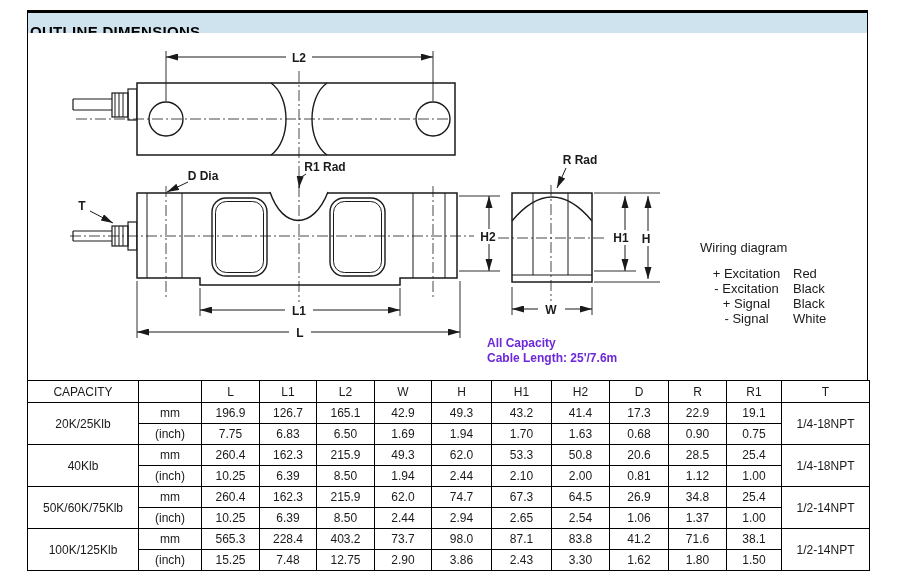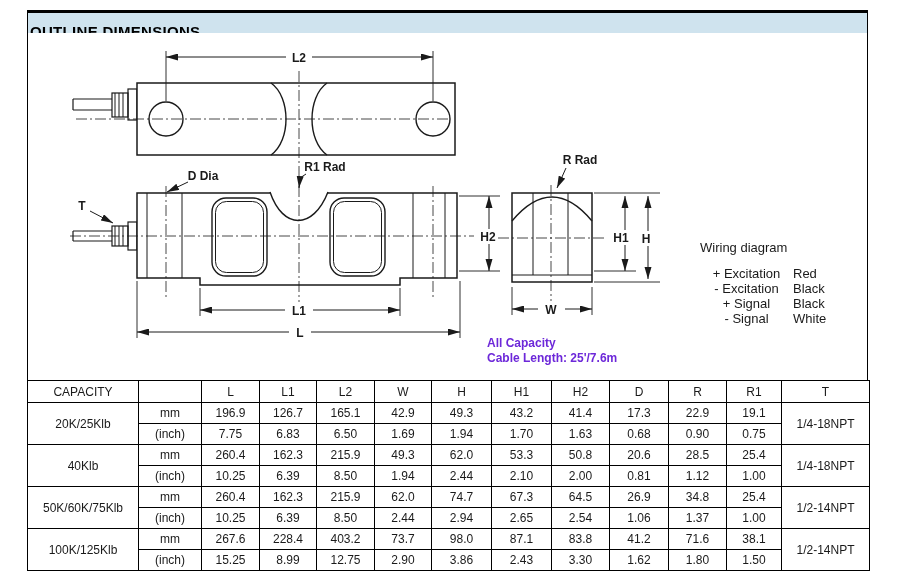--- a/index.html
+++ b/index.html
@@ -348,36 +348,36 @@
         <td>2.65</td>
         <td>2.54</td>
         <td>1.06</td>
         <td>1.37</td>
         <td>1.00</td>
       </tr>
 
       <tr>
         <td rowspan="2">100K/125Klb</td>
         <td>mm</td>
-        <td>267.6</td>
+        <td>565.3</td>
         <td>228.4</td>
         <td>403.2</td>
         <td>73.7</td>
         <td>98.0</td>
         <td>87.1</td>
         <td>83.8</td>
         <td>41.2</td>
         <td>71.6</td>
         <td>38.1</td>
         <td rowspan="2">1/2-14NPT</td>
       </tr>
       <tr>
         <td>(inch)</td>
         <td>15.25</td>
-        <td>8.99</td>
+        <td>7.48</td>
         <td>12.75</td>
         <td>2.90</td>
         <td>3.86</td>
         <td>2.43</td>
         <td>3.30</td>
         <td>1.62</td>
         <td>1.80</td>
         <td>1.50</td>
       </tr>
     </tbody>

